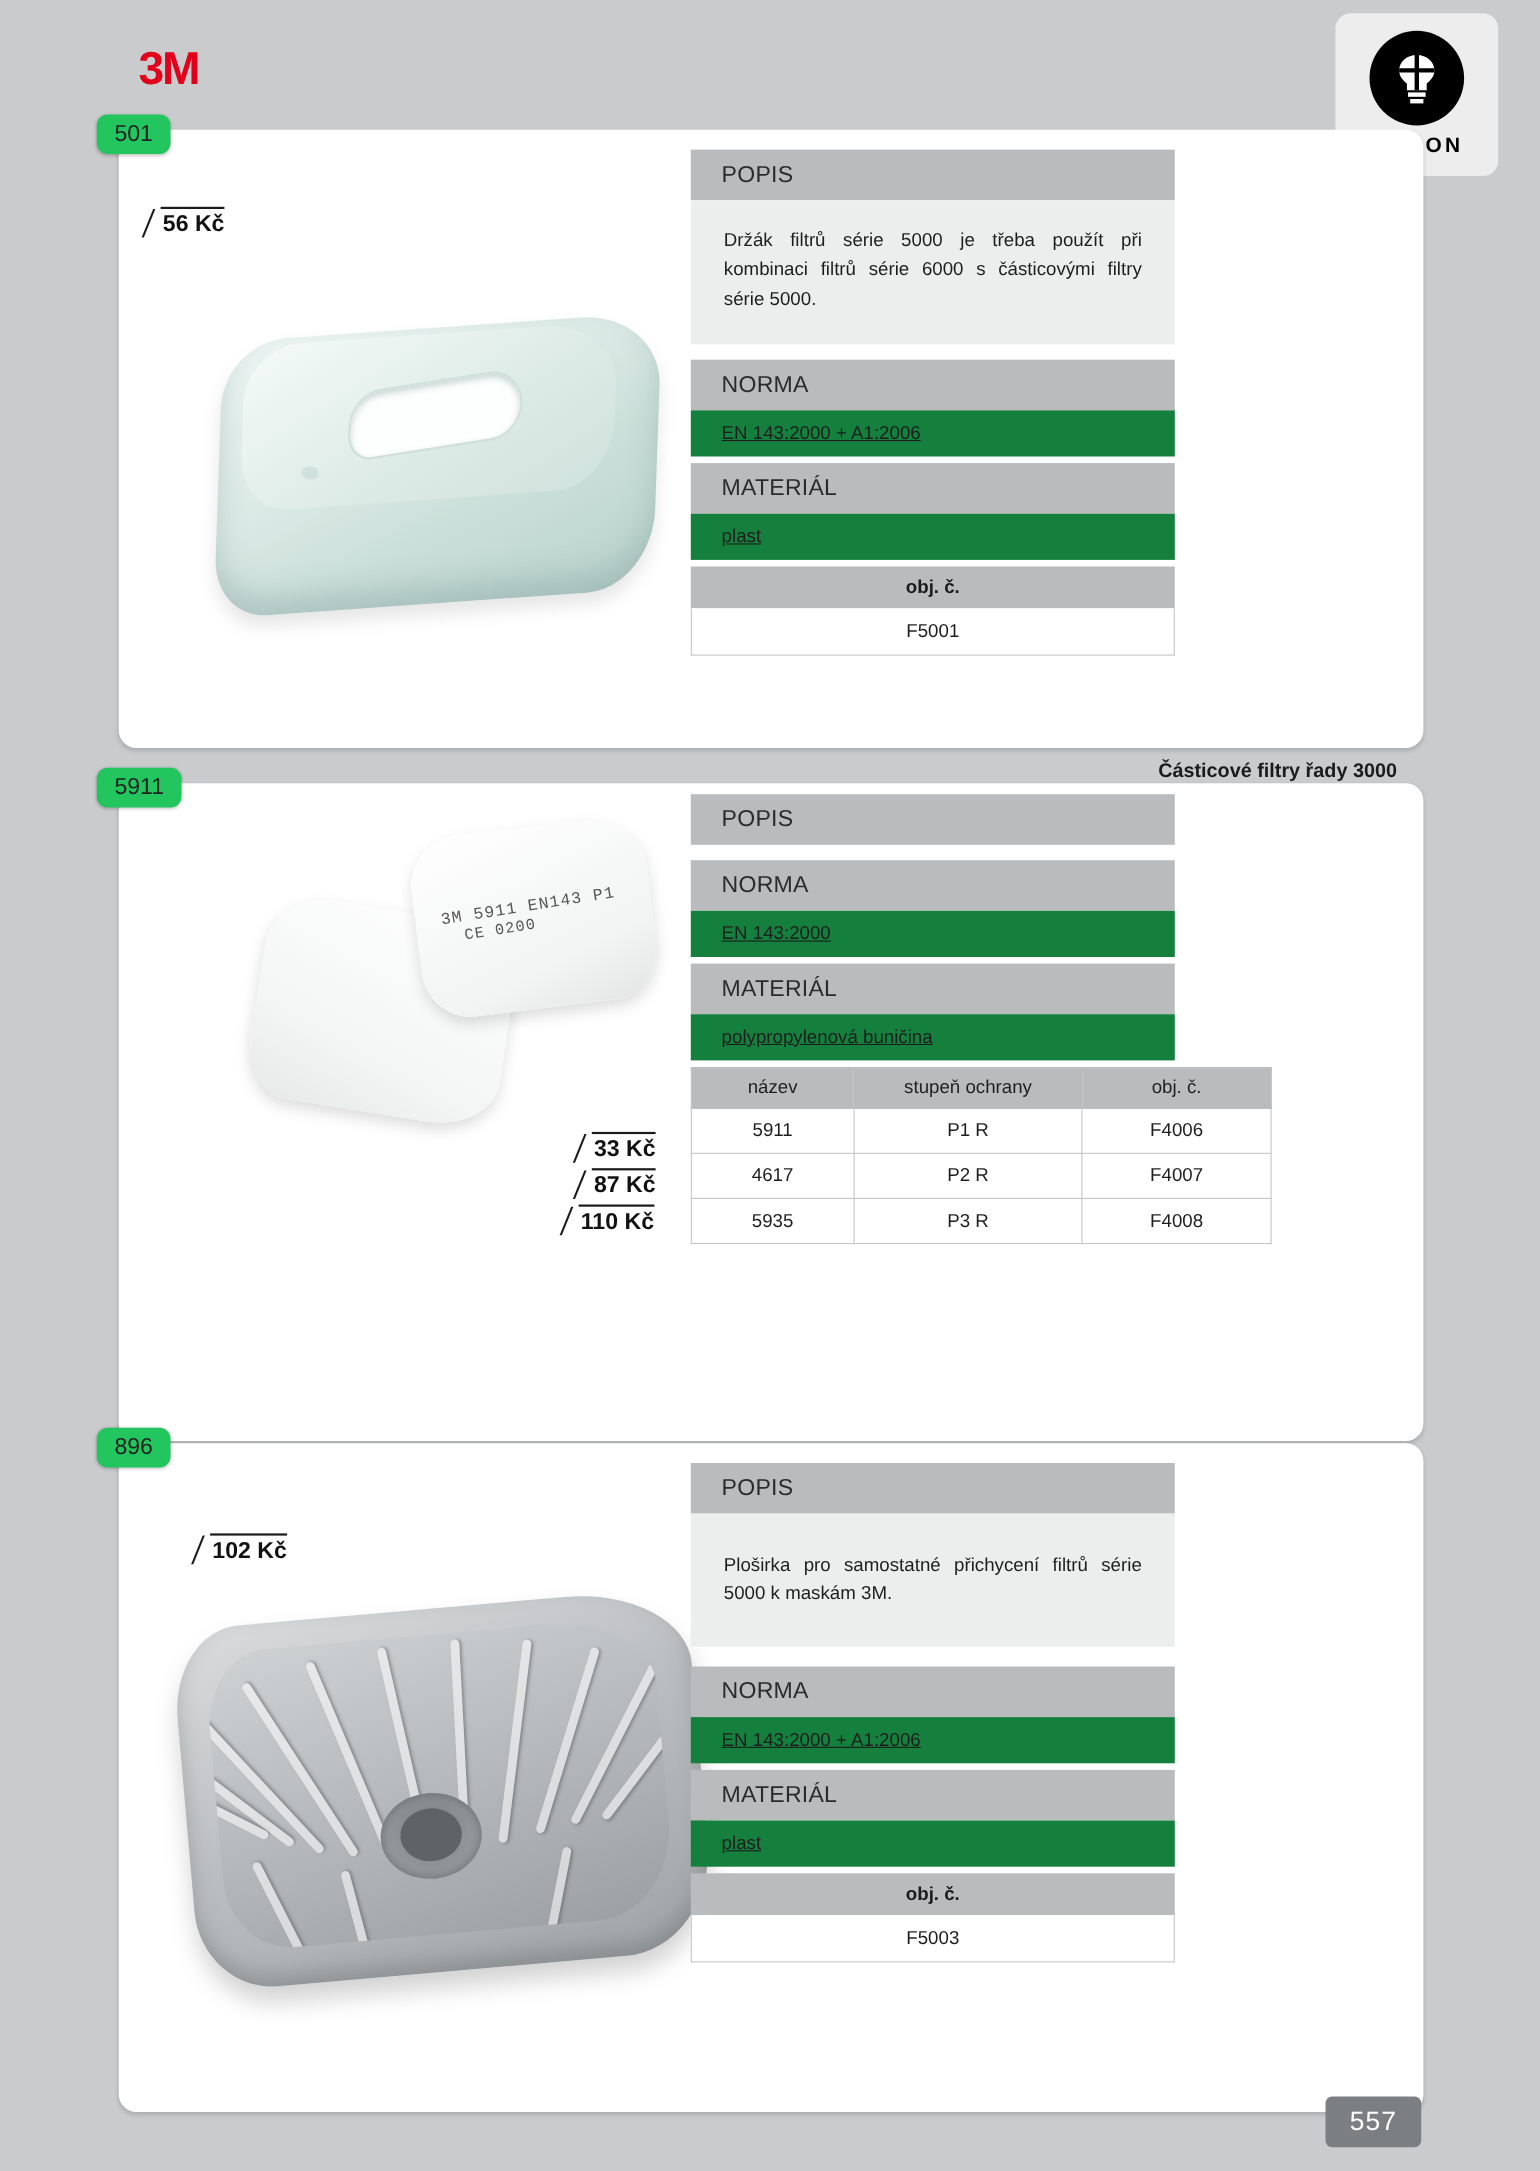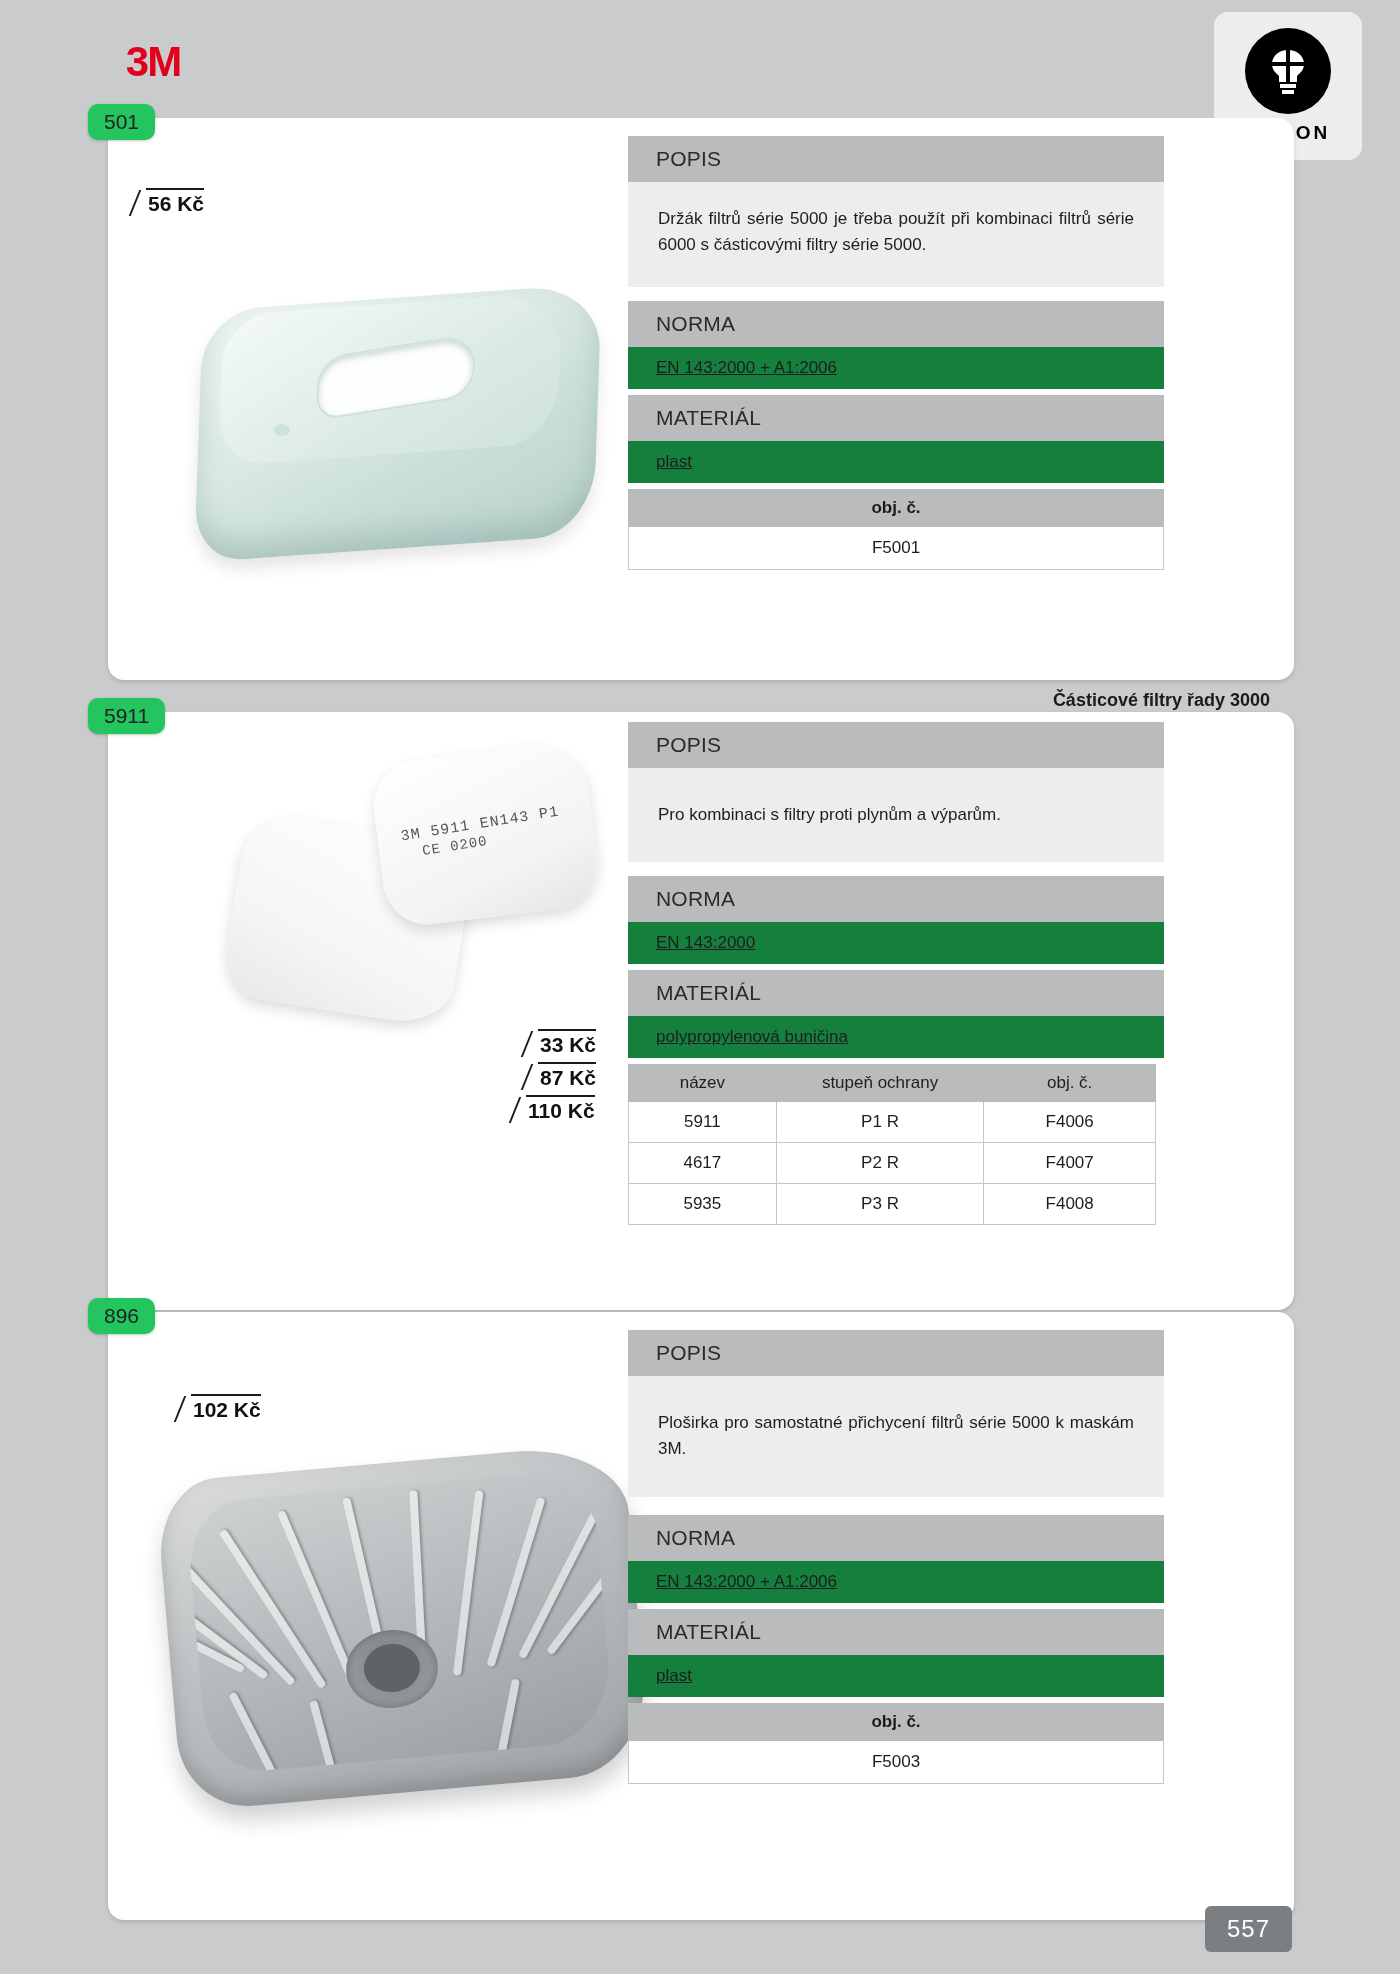--- a/index.html
+++ b/index.html
@@ -98,21 +98,21 @@
   .price::after {
     content:"";
     position:absolute;
     left: -2px; top: 0px; right: 0;
     border-top: 2px solid #1a1a1a;
   }
 
   
   .info {
     position: absolute;
-    width: 536px;
+    width: 440px;
   }
   .band {
     background: #b9bbbd;
     color: #2b2b2b;
     font-size: 21px;
     padding: 11px 28px;
     letter-spacing: .2px;
   }
   .value {
     background: #15803d;
@@ -359,21 +359,20 @@
     <div class="filt5911">
       <div class="pad padB"></div>
       <div class="pad padA"></div>
       <div class="lbl1">3M  5911  EN143  P1</div>
       <div class="lbl2">CE 0200</div>
     </div>
   </div>
 
   <div class="info" style="left: 520px; top: 10px;">
     <div class="band">POPIS</div>
-    <div class="desc center-block">Pro kombinaci s filtry proti plynům a výparům.</div>
     <div class="band" style="margin-top:14px;">NORMA</div>
     <div class="value">EN 143:2000</div>
     <div class="band" style="margin-top:6px;">MATERIÁL</div>
     <div class="value">polypropylenová buničina</div>
 
     <table class="prod" style="margin-top:6px;">
       <thead>
         <tr>
           <th style="width:148px;margin-top:13px;">název</th>
           <th style="width:208px;">stupeň ochrany</th>

